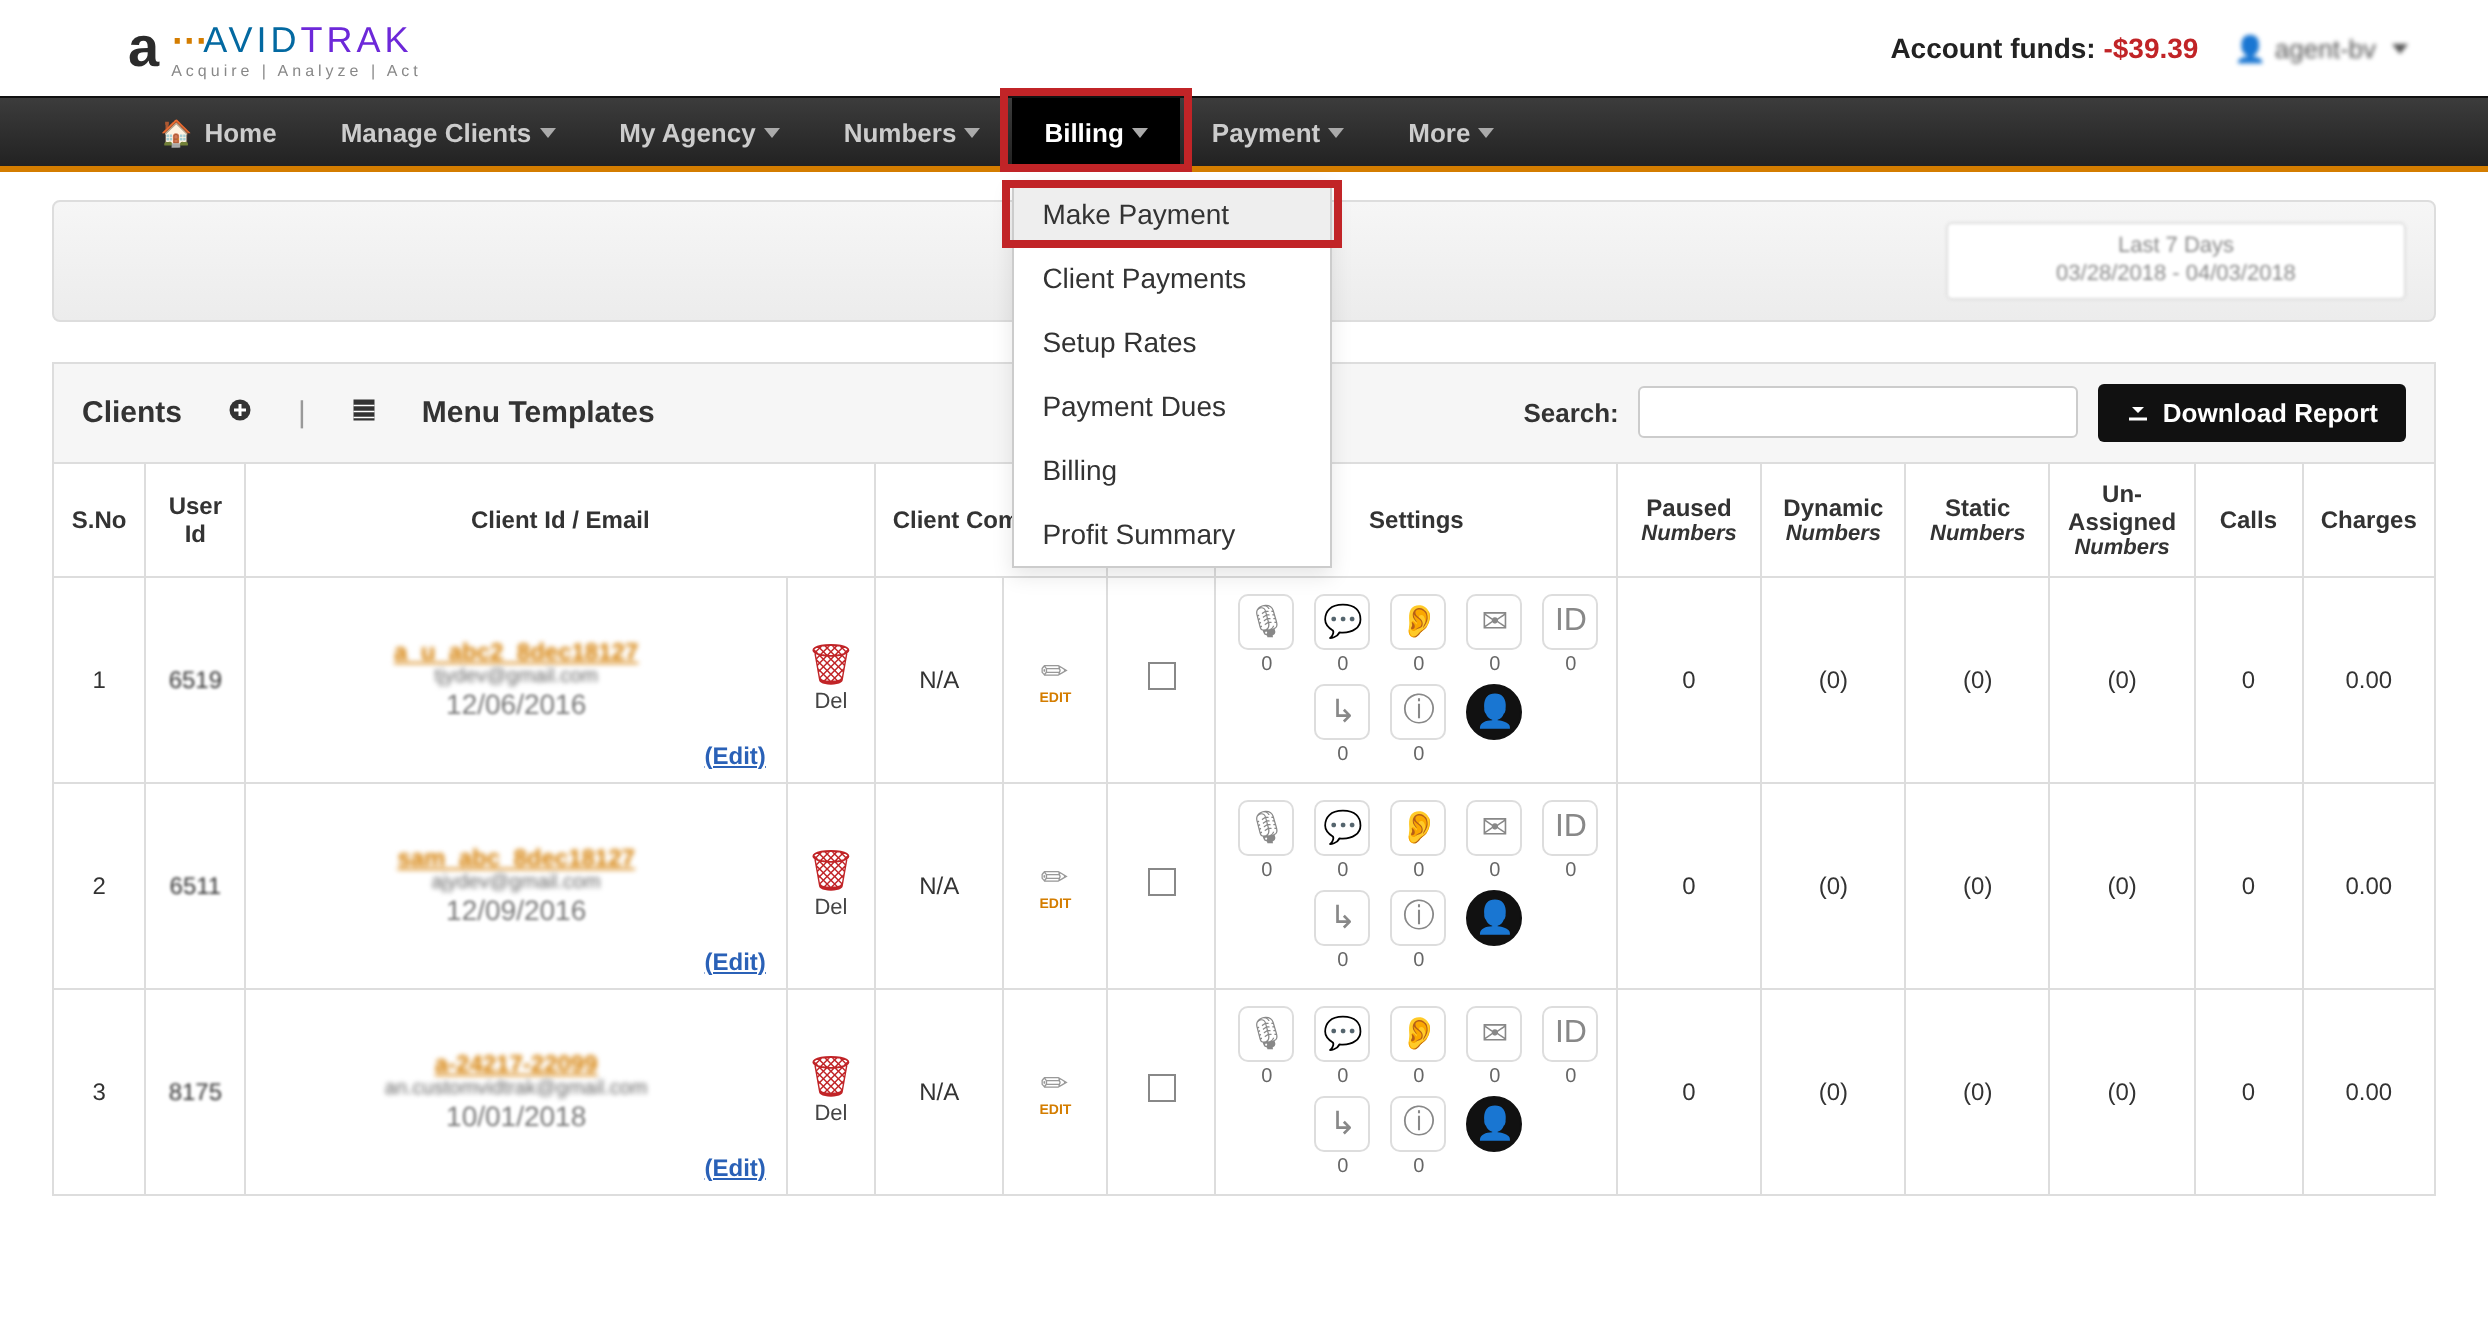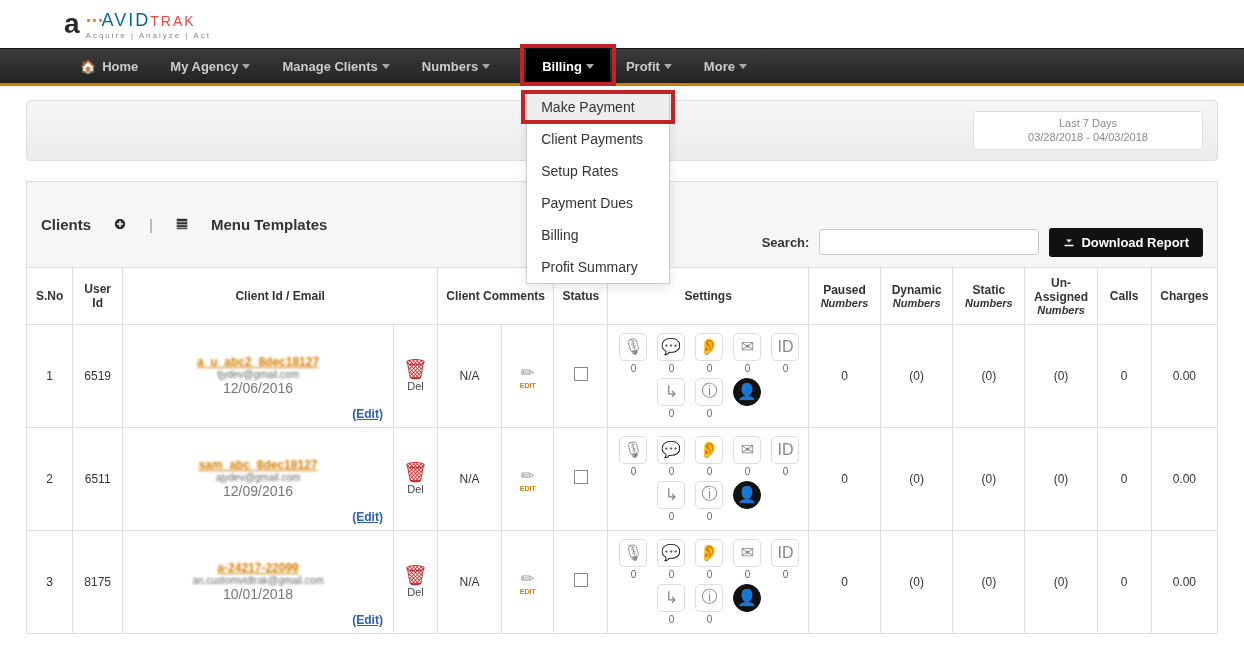--- a/index.html
+++ b/index.html
@@ -16,21 +16,21 @@
     display: flex;
     align-items: center;
     justify-content: space-between;
     padding: 8px 40px 8px 64px;
     height: 48px;
   }
   .logo { display: flex; align-items: center; gap: 6px; }
   .logo .glyph { font-size: 28px; font-weight: 700; color: #2b2b2b; line-height: 1; }
   .logo .dots { color: #d47d00; font-weight: 900; letter-spacing: -2px; font-size: 18px;}
   .logo .label1 { color: #0369a1; font-weight: 400; letter-spacing: 2px; font-size: 18px;}
-  .logo .label2 { color: #ef4444; font-weight: 400; letter-spacing: 2px; font-size: 14px;}
+  .logo .label2 { color: #6d28d9; font-weight: 400; letter-spacing: 2px; font-size: 18px;}
   .logo .subtitle { font-size: 8px; color: #888; letter-spacing: 2px; }
   .toparea-right { display:flex; align-items:center; gap: 18px; }
   .funds { font-weight:700; font-size:14px; color:#222; }
   .funds .neg { color:#c12427; }
   .user-area { color:#555; display:flex; align-items:center; gap:4px; filter: blur(1px); }
   .caret { display:inline-block; width:0; height:0; border-left:4px solid transparent; border-right:4px solid transparent; border-top:5px solid #555; margin-left:4px; vertical-align:middle; }
   .caret.light { border-top-color: #aaa; }
   
   .nav {
     background: linear-gradient(#3c3c3c, #222);
@@ -46,32 +46,32 @@
   .nav-item {
     color:#ccc;
     display:flex;
     align-items:center;
     padding: 0 16px;
     font-size: 13px;
     font-weight:700;
     cursor:pointer;
     position:relative;
   }
-  .nav-item.open { background:#000; color:#fff;margin-left:20px; }
+  .nav-item.open { background:#000; color:#fff; }
   .nav-item .home-icon { margin-right:6px; }
   .nav-highlight {
     position:absolute; top:-5px; bottom:-3px; left:-6px; right:-6px;
     border: 4px solid #c12427;
     pointer-events:none;
   }
   .dropdown {
     position:absolute;
     top: 41px;
     left: 0;
-    width: 144px;
+    width: 160px;
     background:#fff;
     border:1px solid #ccc;
     box-shadow: 0 4px 10px rgba(0,0,0,.1);
     z-index: 30;
   }
   .dropdown-item {
     padding: 8px 14px;
     font-size:14px;
     color:#333;
     cursor:pointer;
@@ -114,21 +114,21 @@
     border:1px solid #ddd;
     border-bottom:none;
     padding: 10px 14px;
     display:flex;
     align-items:center;
     justify-content:space-between;
   }
   .panel-head .left { display:flex; align-items:flex-start; gap:23px; font-weight:700; color:#333; font-size:15px; }
   .divider { color:#999; font-weight:400; }
   .mini-icon { width:12px; height:12px; display:inline-block; }
-  .panel-head .right { display:flex; align-items:center; gap:10px;margin-top:36px; }
+  .panel-head .right { display:flex; align-items:center; gap:10px; }
   .search-label { font-weight:700; }
   input.search { width:220px; height:26px; border:1px solid #ccc; border-radius:3px; padding:2px 6px; }
   .btn-dark {
     background:#111; color:#fff; border:none; border-radius:3px;
     padding:7px 14px; font-weight:700; font-size:13px; cursor:pointer;
     display:flex; align-items:center; gap:6px;
   }
   
   table.grid {
     width:100%;
@@ -195,33 +195,44 @@
 <div class="topbar">
   <div class="logo">
     <span class="glyph">a</span>
     <div>
       <div>
         <span class="dots">⋯</span><span class="label1">AVID</span><span class="label2">TRAK</span>
       </div>
       <div class="subtitle">Acquire | Analyze | Act</div>
     </div>
   </div>
+  <div class="toparea-right">
+    <div class="funds">
+      <span>Account funds:</span>
+      <span class="neg">-$39.39</span>
+    </div>
+    <div class="user-area">
+      <span>👤</span>
+      <span>agent-bv</span>
+      <span class="caret"></span>
+    </div>
+  </div>
 </div>
 
 <div class="nav">
   <div class="nav-item">
     <span class="home-icon">🏠</span>
     <span>Home</span>
   </div>
   <div class="nav-item">
+    <span>Manage Clients</span>
+      <span class="caret light"></span>
+  </div>
+  <div class="nav-item">
     <span>My Agency</span>
-      <span class="caret light"></span>
-  </div>
-  <div class="nav-item">
-    <span>Manage Clients</span>
       <span class="caret light"></span>
   </div>
   <div class="nav-item">
     <span>Numbers</span>
       <span class="caret light"></span>
   </div>
   <div class="nav-item open">
     <div class="nav-highlight"></div>
     <span>Billing</span>
       <span class="caret light"></span>
@@ -230,21 +241,21 @@
       <div class="dropdown-highlight"></div>
       <div class="dropdown-item hover">Make Payment</div>
       <div class="dropdown-item">Client Payments</div>
       <div class="dropdown-item">Setup Rates</div>
       <div class="dropdown-item">Payment Dues</div>
       <div class="dropdown-item">Billing</div>
       <div class="dropdown-item">Profit Summary</div>
     </div>
   </div>
   <div class="nav-item">
-    <span>Profit</span>
+    <span>Payment</span>
       <span class="caret light"></span>
   </div>
   <div class="nav-item">
     <span>More</span>
       <span class="caret light"></span>
   </div>
 </div>
 
 <div class="page">
 

